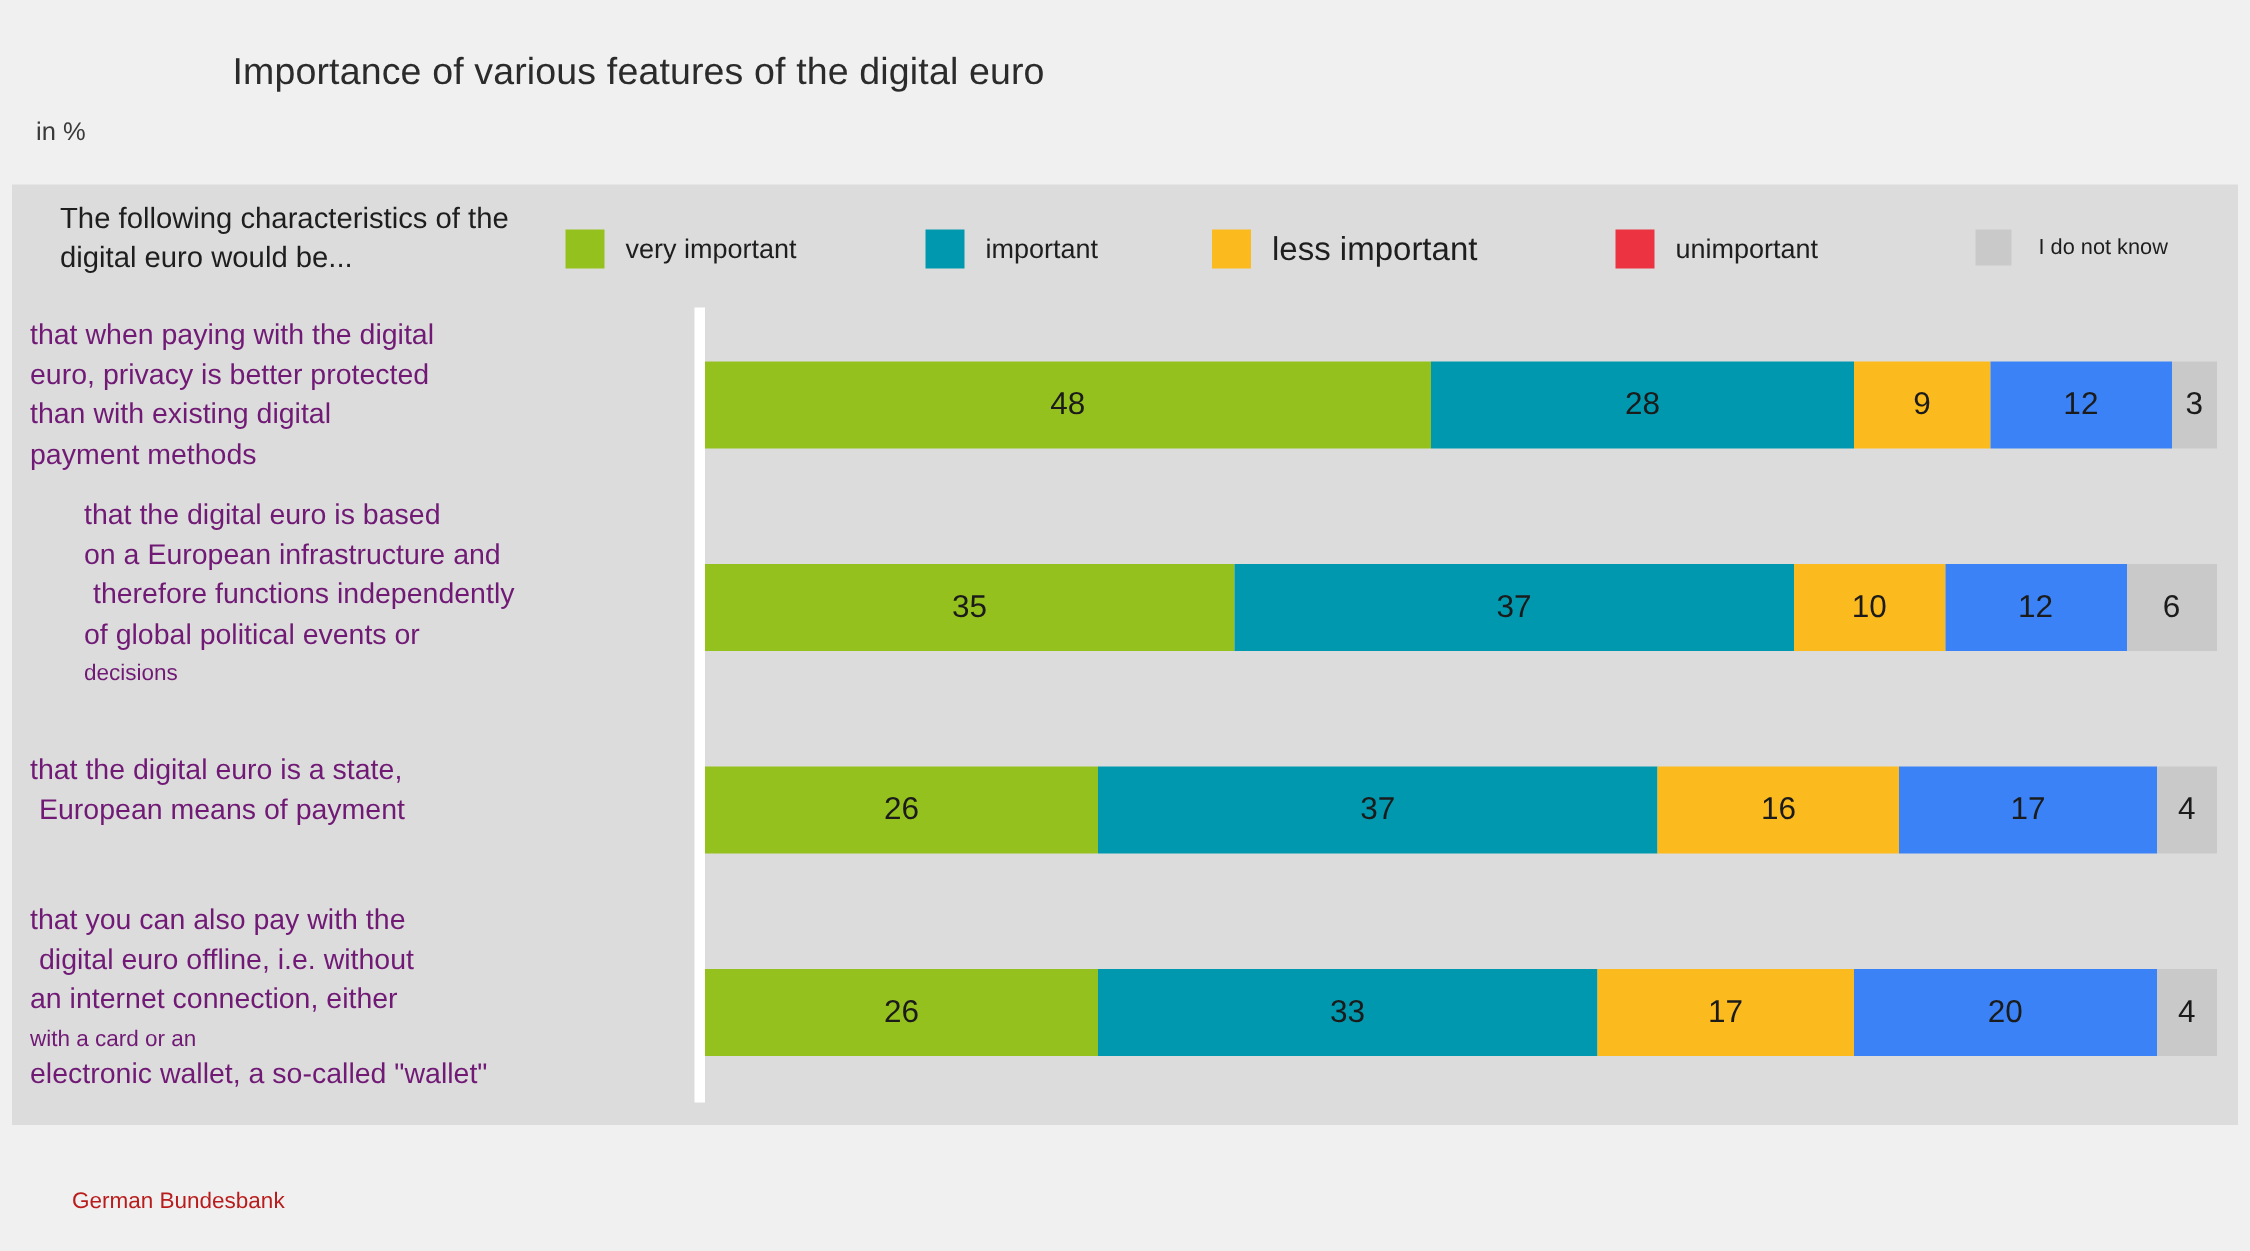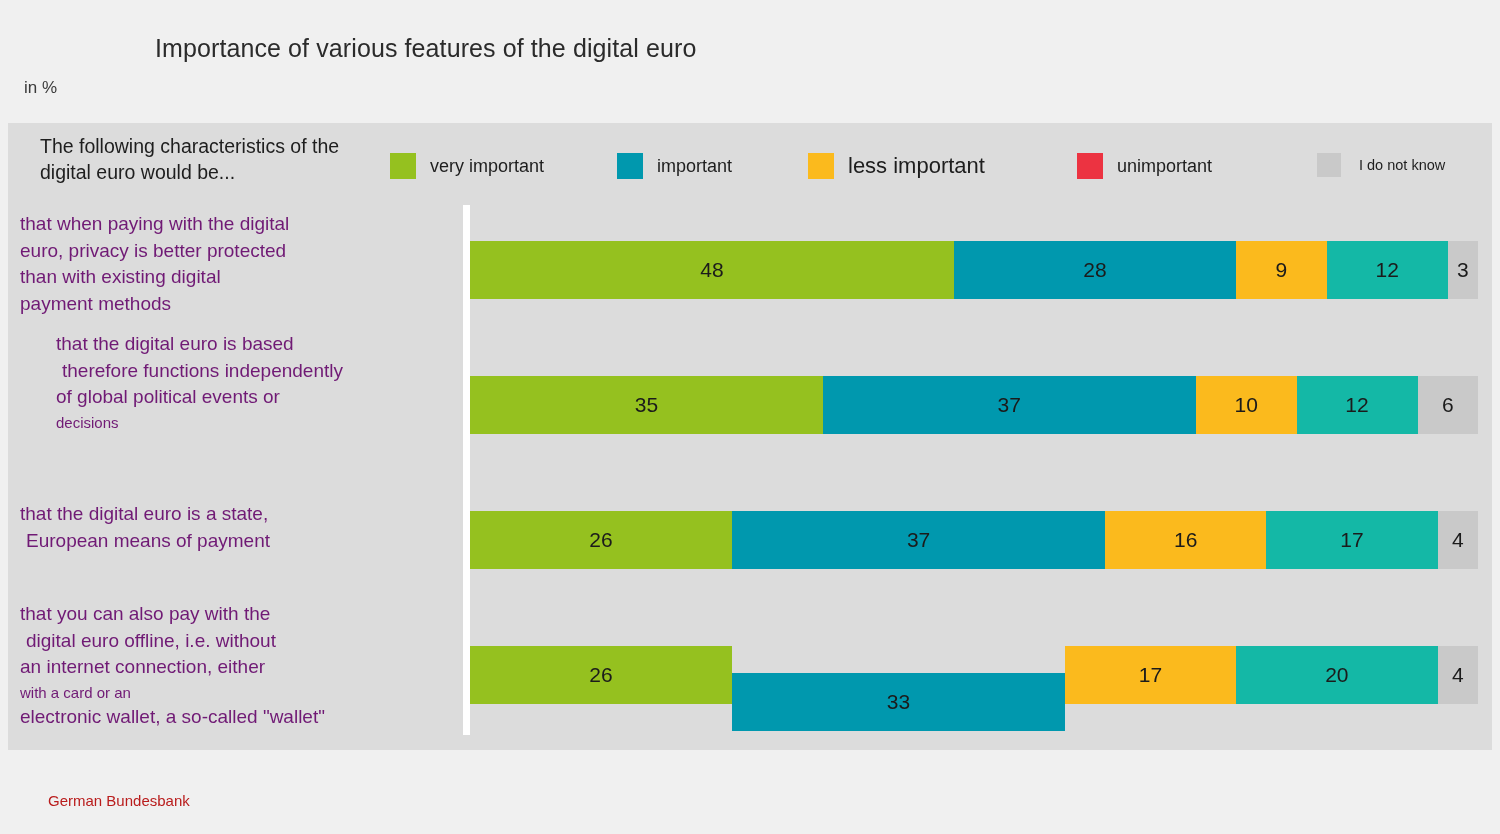--- a/index.html
+++ b/index.html
@@ -74,21 +74,21 @@
   .legend-swatch {
     width: 26px;
     height: 26px;
     flex: 0 0 auto;
   }
   .legend-label {
     margin-left: 14px;
     white-space: nowrap;
     color: #1e1e1e;
   }
-  .lg-0 { left: 382px; }
+  .lg-0 { left: 369px; }
   .lg-1 { left: 609px; }
   .lg-2 { left: 800px; }
   .lg-3 { left: 1069px; }
   .lg-4 { left: 1309px; }
   .lg-0 .legend-label { font-size: 18px; }
   .lg-1 .legend-label { font-size: 18px; }
   .lg-2 .legend-label { font-size: 22px; }
   .lg-3 .legend-label { font-size: 18px; }
   .lg-4 .legend-label { font-size: 14.5px; margin-left: 18px; }
   .lg-4 .legend-swatch { width: 24px; height: 24px; }
@@ -130,21 +130,21 @@
     align-items: center;
     justify-content: center;
     font-size: 21px;
     color: #1b1b1b;
     box-sizing: border-box;
     overflow: hidden;
   }
   .seg-very { background: #95c11f; }
   .seg-imp  { background: #0098ae; }
   .seg-less { background: #fbba1d; }
-  .seg-unimp{ background: #14b8a6; }
+  .seg-unimp{ background: #3b82f6; }
   .seg-idk  { background: #c9c9c9; }
 
   
   .cat-label {
     position: absolute;
     left: 12px;
     width: 440px;
     color: #701a75;
   }
   .cat-label .ln {
@@ -259,21 +259,21 @@
           <span>17</span>
         </div>
         <div class="bar-seg seg-idk" style="width: 4%;">
           <span>4</span>
         </div>
       </div>
       <div class="bar-row row-3">
         <div class="bar-seg seg-very" style="width: 26%;">
           <span>26</span>
         </div>
-        <div class="bar-seg seg-imp" style="width: 33%; margin-top: 27px;">
+        <div class="bar-seg seg-imp" style="width: 33%;">
           <span>33</span>
         </div>
         <div class="bar-seg seg-less" style="width: 17%;">
           <span>17</span>
         </div>
         <div class="bar-seg seg-unimp" style="width: 20%;">
           <span>20</span>
         </div>
         <div class="bar-seg seg-idk" style="width: 4%;">
           <span>4</span>
@@ -283,20 +283,21 @@
 
   <div id="category-labels">
       <div class="cat-label cat-0">
         <span class="ln">that when paying with the digital</span>
         <span class="ln">euro, privacy is better protected</span>
         <span class="ln">than with existing digital</span>
         <span class="ln">payment methods</span>
       </div>
       <div class="cat-label cat-1">
         <span class="ln">that the digital euro is based</span>
+        <span class="ln">on a European infrastructure and</span>
         <span class="ln indent">therefore functions independently</span>
         <span class="ln">of global political events or</span>
         <span class="ln small">decisions</span>
       </div>
       <div class="cat-label cat-2">
         <span class="ln">that the digital euro is a state,</span>
         <span class="ln indent">European means of payment</span>
       </div>
       <div class="cat-label cat-3">
         <span class="ln">that you can also pay with the</span>

